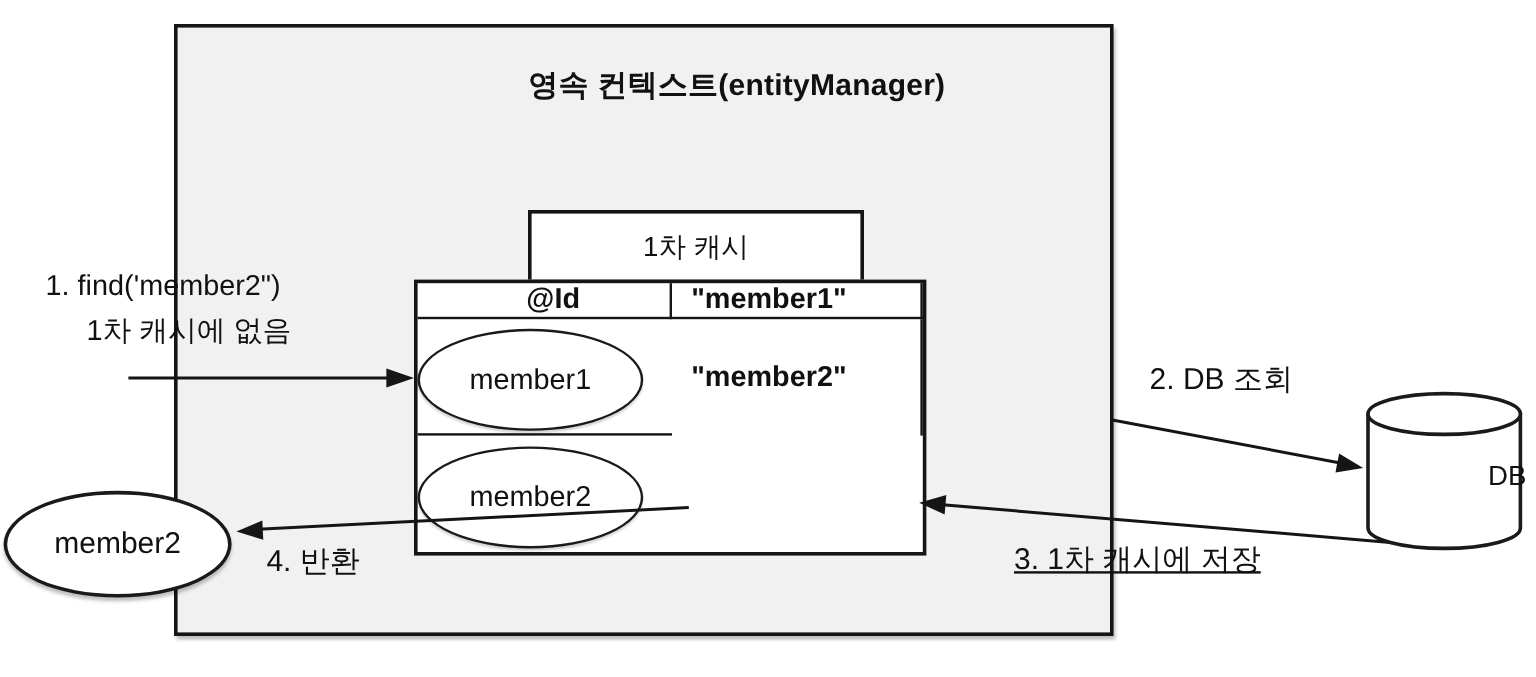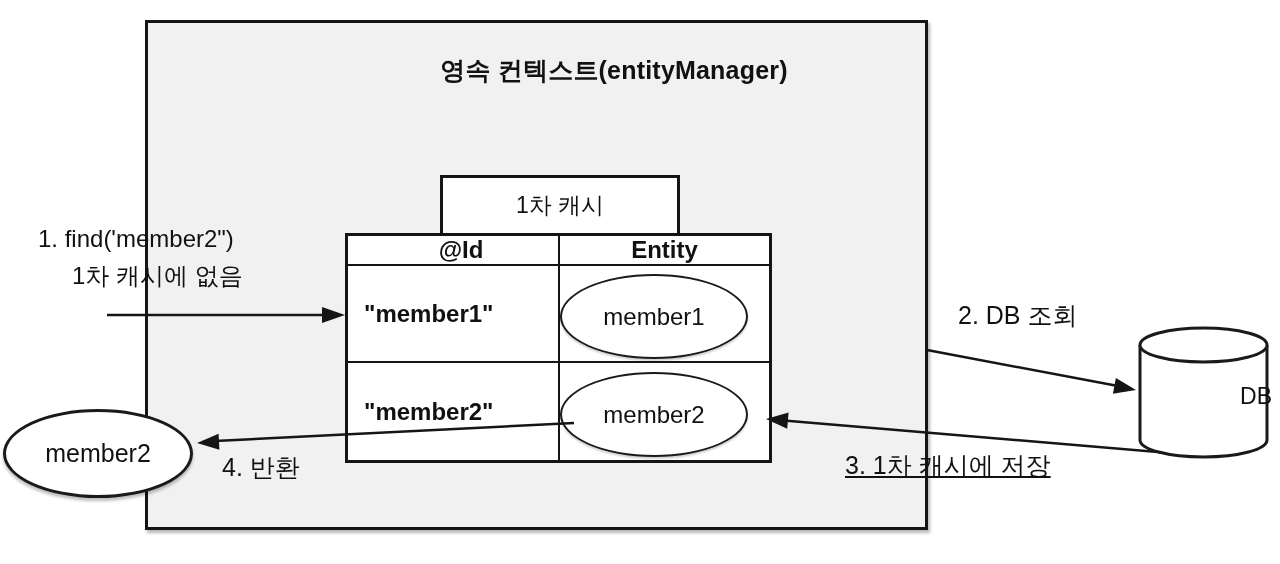--- a/index.html
+++ b/index.html
@@ -24,21 +24,21 @@
   .context-title {
     left: 145px; top: 54px; width: 938px;
     text-align: center;
     font-size: 25px; font-weight: bold;
     letter-spacing: 0.2px;
     z-index: 3;
   }
 
   
   .cache-tab {
-    left: 440px; top: 175px; width: 240px; height: 61px;
+    left: 440px; top: 175px; width: 280px; height: 61px;
     background: #ffffff;
     border: 3px solid #151515;
     display: flex; align-items: center; justify-content: center;
     font-size: 23px;
     z-index: 2;
   }
 
   
   .cache-table {
     left: 345px; top: 233px; width: 427px; height: 230px;
@@ -113,21 +113,20 @@
 
 <div class="abs context-box"></div>
 <div class="abs context-title">영속 컨텍스트(entityManager)</div>
 
 <div class="abs cache-tab">
   <span>1차 캐시</span>
 </div>
 
 <div class="abs cache-table">
   <div class="cell th col1">@Id</div>
-  <div class="cell th">Entity</div>
 
   <div class="cell id-cell col1 row1">"member1"</div>
   <div class="cell entity-cell row1">
     <div class="entity-ellipse">
       <span>member1</span>
     </div>
   </div>
 
   <div class="cell id-cell col1">"member2"</div>
   <div class="cell entity-cell">

